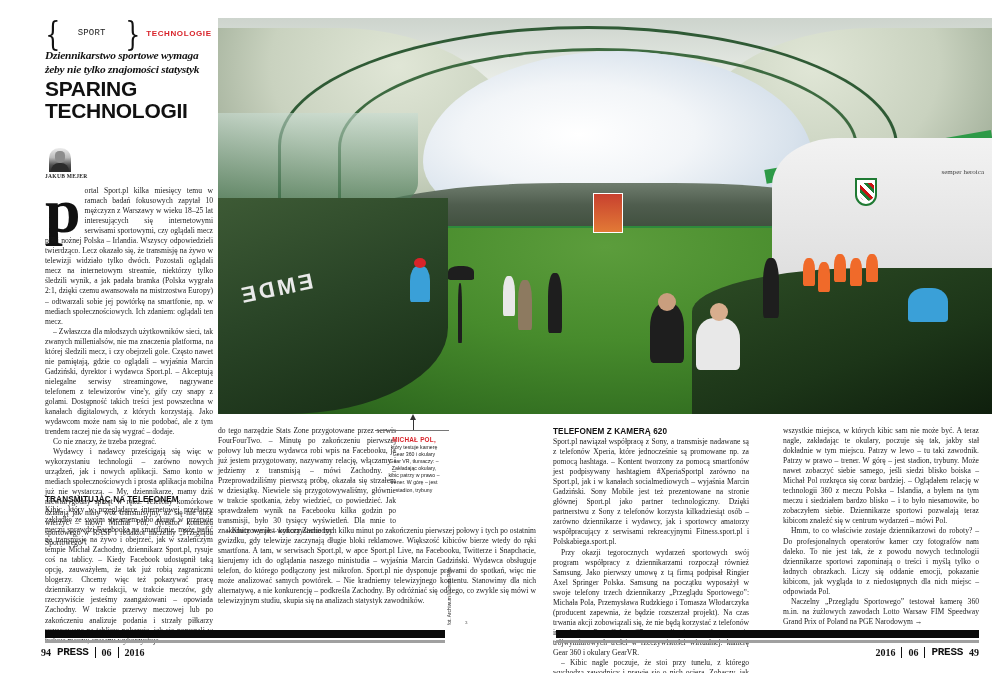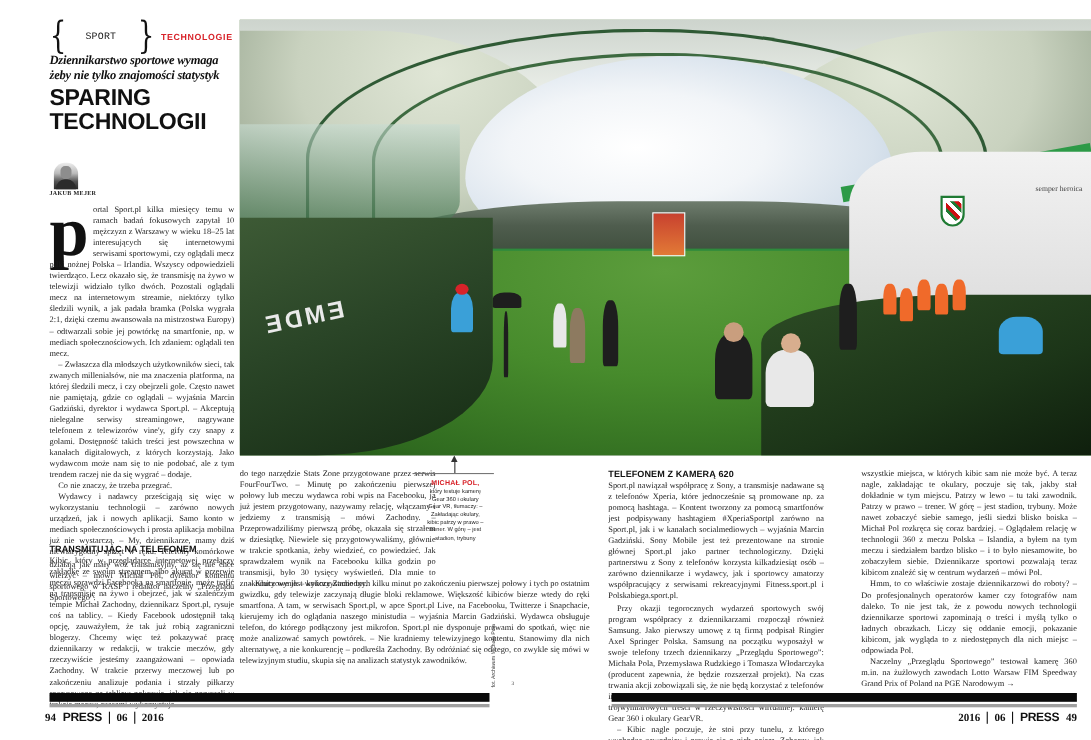--- a/index.html
+++ b/index.html
@@ -72,21 +72,21 @@
   .photo .white { background: #e8e8e8; }
 
   
   .footer-bar { position: absolute; height: 8px; background: #0a0a0a; }
   .footer-grey { position: absolute; height: 3px; background: #a0a0a0; }
   #bar-left { left: 45px; top: 630px; width: 400px; }
   #grey-left { left: 45px; top: 640px; width: 400px; }
   #bar-right { left: 556px; top: 630px; width: 423px; }
   #grey-right { left: 556px; top: 640px; width: 423px; }
   .folio { position: absolute; top: 646px; font-family: "Liberation Serif", serif; font-weight: 700; font-size: 10px; color: #111; display: flex; align-items: center; gap: 6px; }
-  .folio .brand { font-family: Liberation Sans, sans-serif; font-weight: 900; font-size: 11px; letter-spacing: -0.3px; font-style: normal; }
+  .folio .brand { font-family: Liberation Mono, monospace; font-weight: 900; font-size: 11px; letter-spacing: -0.3px; font-style: normal; }
   .folio .sep { width: 1px; height: 11px; background: #111; display: inline-block; }
   #folio-left { left: 41px; }
   #folio-right { right: 13px; }
   .center-mark { position: absolute; left: 465px; top: 620px; font-family: "Liberation Serif", serif; font-size: 5px; color: #333; }
 </style>
 </head>
 <body>
 
 <div class="section-tag">
   <span class="brace">{</span>

